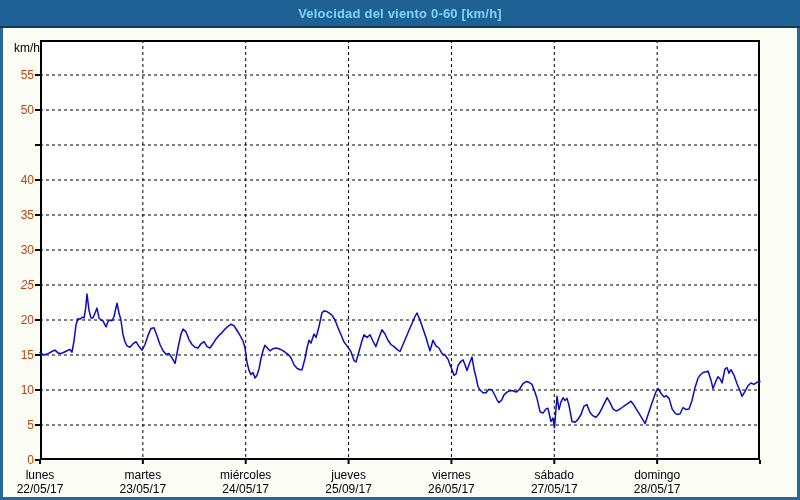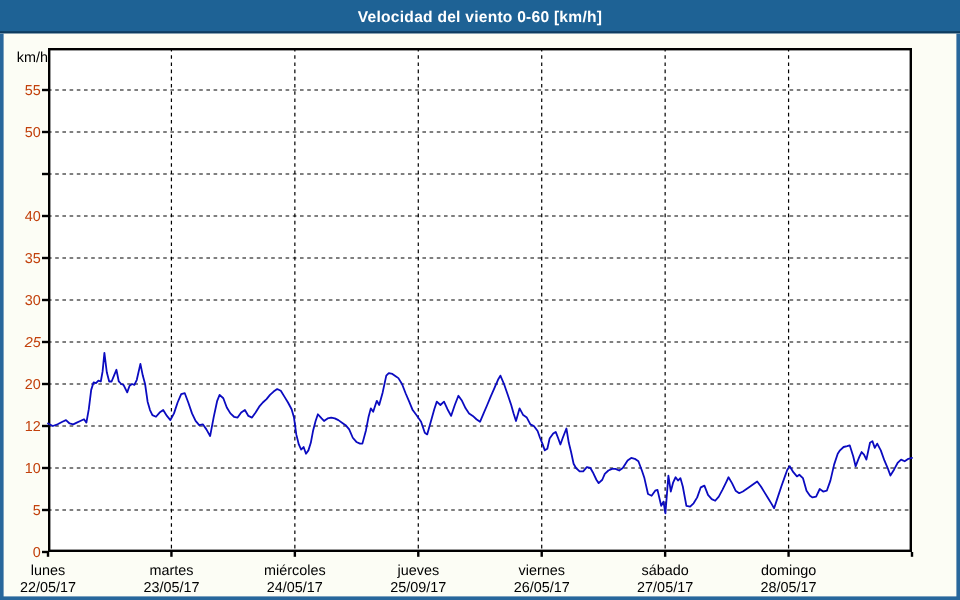--- a/index.html
+++ b/index.html
@@ -1,20 +1,20 @@
 <!DOCTYPE html>
 <html><head>
 <meta charset="utf-8">
 <style>
   html,body{margin:0;padding:0;}
   body{font-family:"Liberation Sans","DejaVu Sans",sans-serif;background:#e8e8e8;}
   .window{position:relative;width:800px;height:500px;overflow:hidden;background:#fcfdf5;}
   .titlebar{position:absolute;left:0;top:0;width:800px;height:26px;background:#1e6295;
             border-bottom:2px solid #0e3c5f;display:flex;align-items:center;justify-content:center;}
-  .titlebar .title{color:#ffffff;font-size:13px;font-weight:bold;letter-spacing:.2px;}
+  .titlebar .title{color:#7dd3fc;font-size:13px;font-weight:bold;letter-spacing:.2px;}
   .content{position:absolute;left:0;top:28px;width:800px;height:472px;box-sizing:border-box;
            background:#fcfdf5;border-left:3px solid #28679c;border-right:3px solid #28679c;
            border-bottom:3px solid #28679c;}
   .plot-svg{position:absolute;left:37px;top:12px;overflow:visible;}
   .ylabel{position:absolute;left:0;top:13px;width:37px;text-align:right;font-size:12px;color:#000;}
   .ytick{position:absolute;left:0;width:31px;text-align:right;font-size:12px;color:#c2410c;line-height:14px;}
   .xday{position:absolute;top:440px;text-align:center;font-size:12px;color:#000;line-height:14px;
         transform:translateX(-50%);white-space:nowrap;}
 </style>
 </head>
@@ -23,21 +23,21 @@
 <div class="window">
   <div class="titlebar">
     <span class="title">Velocidad del viento 0-60 [km/h]</span>
   </div>
   <div class="content">
     <div class="ylabel">km/h</div>
     <div id="yticks">
         <div class="ytick" style="top: 425px;">0</div>
         <div class="ytick" style="top: 390px;">5</div>
         <div class="ytick" style="top: 355px;">10</div>
-        <div class="ytick" style="top: 320px;">12</div>
+        <div class="ytick" style="top: 320px;">15</div>
         <div class="ytick" style="top: 285px;">20</div>
         <div class="ytick" style="top: 250px; font-style: italic;">25</div>
         <div class="ytick" style="top: 215px;">30</div>
         <div class="ytick" style="top: 180px;">35</div>
         <div class="ytick" style="top: 145px;">40</div>
         <div class="ytick" style="top: 110px; padding-left: 28px;">45</div>
         <div class="ytick" style="top: 75px;">50</div>
         <div class="ytick" style="top: 40px;">55</div>
       </div>
     <div id="xlabels">

